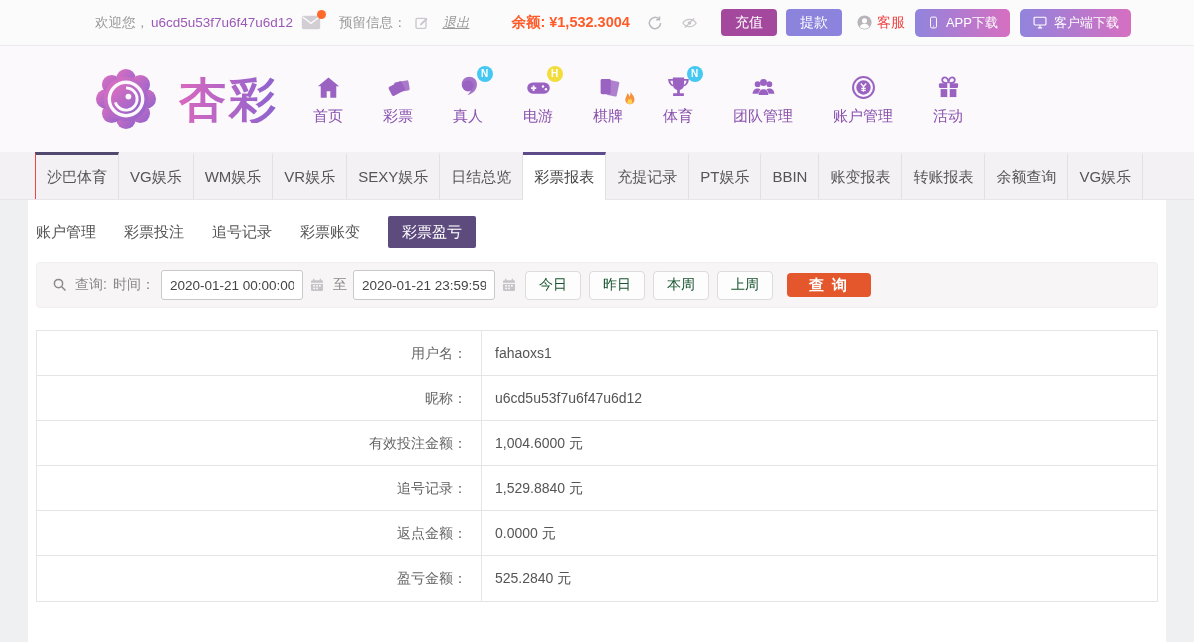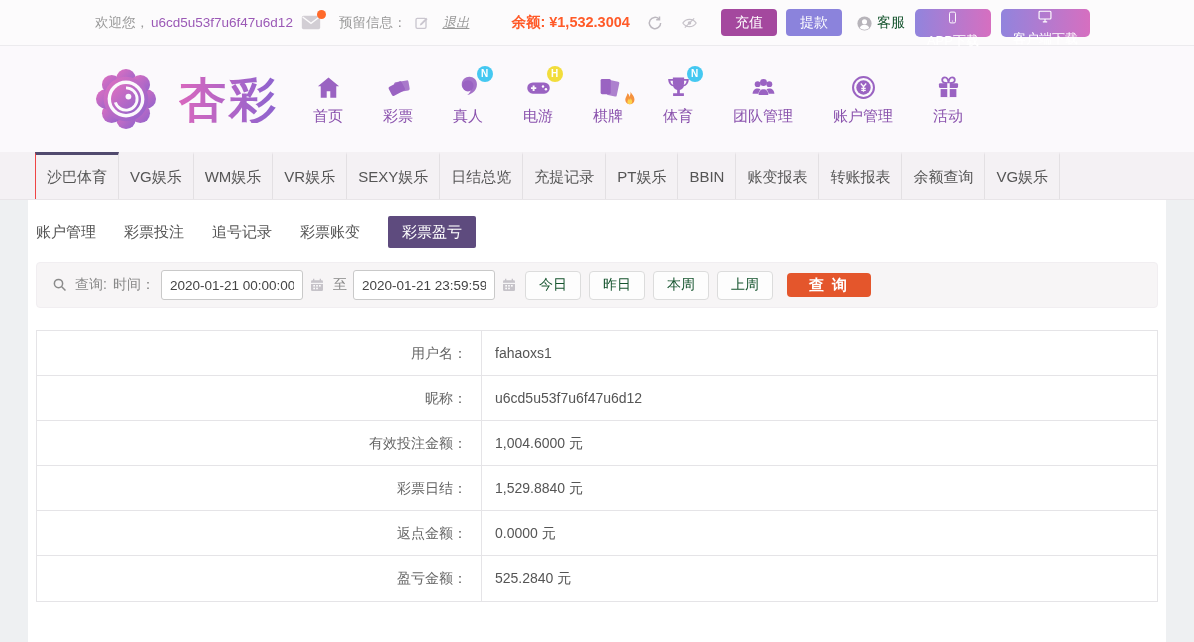--- a/index.html
+++ b/index.html
@@ -13,23 +13,23 @@
   .icon-btn { display:inline-flex; align-items:center; justify-content:center; position:relative; margin:0 8px; }
   .icon-btn svg { display:block; }
   .mail-dot { position:absolute; top:-4px; right:-5px; width:9px; height:9px; border-radius:50%; background:#ff6a2b; }
   .logout { color:#999; font-style:italic; text-decoration:underline; margin-left:4px; }
   .balance-group { margin-left:42px; color:#ff5a28; font-weight:bold; font-size:14.5px; white-space:nowrap; }
   .balance-group .bv { margin-left:4px; }
   .pill { border:none; border-radius:4px; color:#fff; font-size:14px; height:27px; padding:0 14px;
           display:inline-flex; align-items:center; font-family:inherit; }
   .pill.recharge { background:#a4489e; margin-left:14px; }
   .pill.withdraw { background:#8b83dc; margin-left:9px; }
-  .service { display:inline-flex; align-items:flex-end; margin-left:14px; color:#14532d; font-size:14px; gap:4px; }
+  .service { display:inline-flex; align-items:flex-start; margin-left:14px; color:#ef4444; font-size:14px; gap:4px; }
   .dl-btn { border:none; border-radius:5px; height:28px; padding:0 12px; margin-left:10px; color:#fff; font-size:13px;
-            background:linear-gradient(90deg,#9184dd,#d66fc0); display:inline-flex; align-items:center; gap:6px; font-family:inherit;flex-direction:column; }
+            background:linear-gradient(90deg,#9184dd,#d66fc0); display:inline-flex; align-items:center; gap:6px; font-family:inherit; }
   .dl-btn svg { display:block; }
 
   
   .header { height:106px; background:#fbf9fc; display:flex; align-items:center; padding:0 40px 0 95px; }
   .logo { display:flex; align-items:center; gap:22px; margin-right:14px; }
   .logo svg { display:block; }
   .brand-text { font-size:47px; font-weight:bold; letter-spacing:3px; color:#9c5fc4; line-height:1; }
   @supports ((-webkit-background-clip:text) or (background-clip:text)) {
     .brand-text { background:linear-gradient(90deg,#d868be,#8b63cf);
                   -webkit-background-clip:text; background-clip:text; color:transparent; }
@@ -308,20 +308,21 @@
 </div>
 
 <div class="tabstrip">
   <div class="tabs">
       <div class="tab">沙巴体育</div>
       <div class="tab">VG娱乐</div>
       <div class="tab">WM娱乐</div>
       <div class="tab">VR娱乐</div>
       <div class="tab">SEXY娱乐</div>
       <div class="tab">日结总览</div>
+      <div class="tab active">彩票报表</div>
       <div class="tab">充提记录</div>
       <div class="tab">PT娱乐</div>
       <div class="tab">BBIN</div>
       <div class="tab">账变报表</div>
       <div class="tab">转账报表</div>
       <div class="tab">余额查询</div>
       <div class="tab">VG娱乐</div>
     </div>
 </div>
 
@@ -391,21 +392,21 @@
   </div>
       <div class="trow">
     <div class="tlabel">昵称：</div>
     <div class="tvalue">u6cd5u53f7u6f47u6d12</div>
   </div>
       <div class="trow">
     <div class="tlabel">有效投注金额：</div>
     <div class="tvalue">1,004.6000 元</div>
   </div>
       <div class="trow">
-    <div class="tlabel">彩票日结：</div>
+    <div class="tlabel">追号记录：</div>
     <div class="tvalue">1,529.8840 元</div>
   </div>
       <div class="trow">
     <div class="tlabel">返点金额：</div>
     <div class="tvalue">0.0000 元</div>
   </div>
       <div class="trow">
     <div class="tlabel">盈亏金额：</div>
     <div class="tvalue">525.2840 元</div>
   </div>

